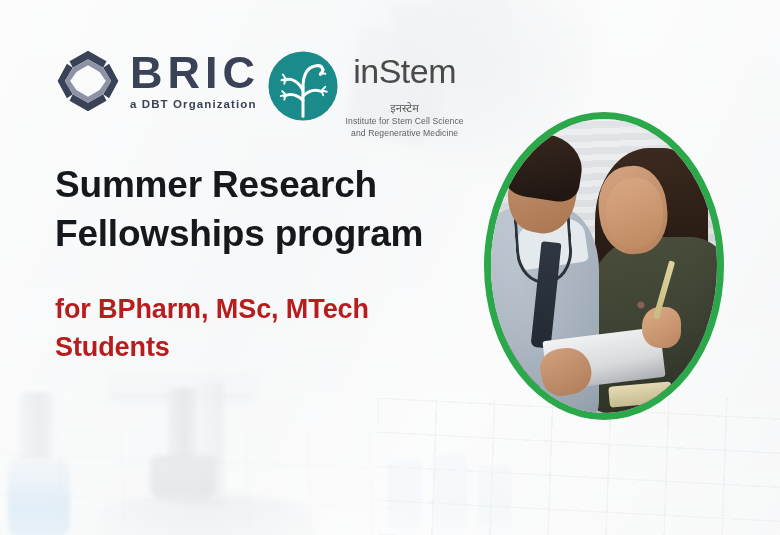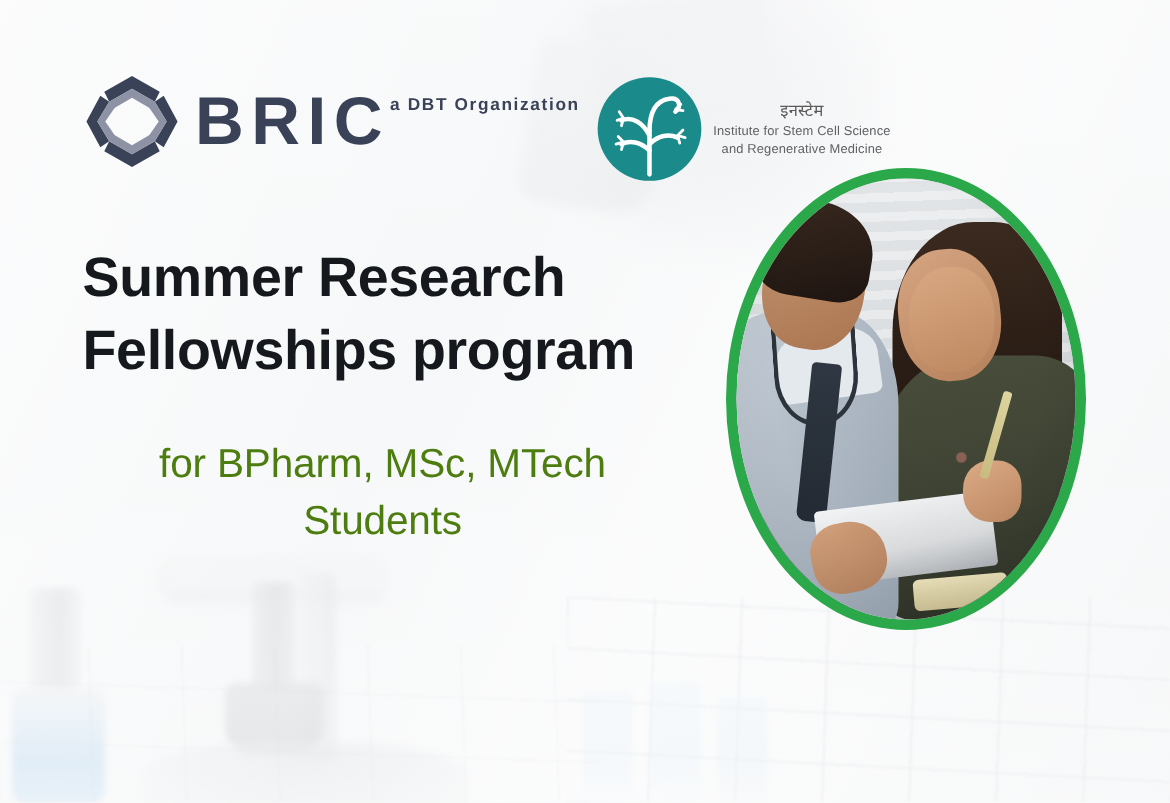--- a/index.html
+++ b/index.html
@@ -188,21 +188,21 @@
     top: 48px;
     display: flex;
     align-items: flex-start;
   }
   .bric-lockup {
     display: flex;
     align-items: center;
     gap: 9px;
   }
   .bric-mark { width: 66px; height: 66px; display: block; }
-  .bric-words { display: flex; flex-direction: row; }
+  .bric-words { display: flex; flex-direction: column; }
   .bric-name {
     font-size: 45px;
     font-weight: bold;
     letter-spacing: 5px;
     color: #3a4257;
     line-height: 0.95;
   }
   .bric-tag {
     font-size: 11.5px;
     font-weight: bold;
@@ -263,25 +263,24 @@
     color: #15181c;
     line-height: 1.33;
     letter-spacing: -0.2px;
   }
   .subhead {
     position: absolute;
     left: 55px;
     top: 290px;
     width: 400px;
     font-size: 27px;
-    font-weight: normal;
-    color: #4d7c0f;
+    font-weight: bold;
+    color: #b91c1c;
     line-height: 1.42;
     letter-spacing: -0.1px;
-    text-align: center;
   }
 
   
   .photo-oval {
     position: absolute;
     left: 484px;
     top: 112px;
     width: 240px;
     height: 308px;
     border-radius: 50% / 50%;
@@ -509,20 +508,21 @@
           <path d="M50 64 C58 56, 68 54, 76 58"></path>
         </g>
         <g stroke="#ffffff" stroke-width="2.6" fill="none" stroke-linecap="round">
           <path d="M26 40 L22 34 M26 40 L20 42 M26 40 L24 47"></path>
           <path d="M26 62 L21 57 M26 62 L19 64 M26 62 L24 69"></path>
           <path d="M76 56 L81 51 M76 56 L83 58 M76 56 L78 63"></path>
           <path d="M74 32 L79 27 M74 32 L81 33"></path>
         </g>
       </svg>
       <div class="instem-words">
+        <div class="instem-name">inStem</div>
         <div class="instem-hindi">इनस्टेम</div>
         <div class="instem-sub">
           <span>Institute for Stem Cell Science</span><br>
           <span>and Regenerative Medicine</span>
         </div>
       </div>
     </div>
 
   </div>
 

